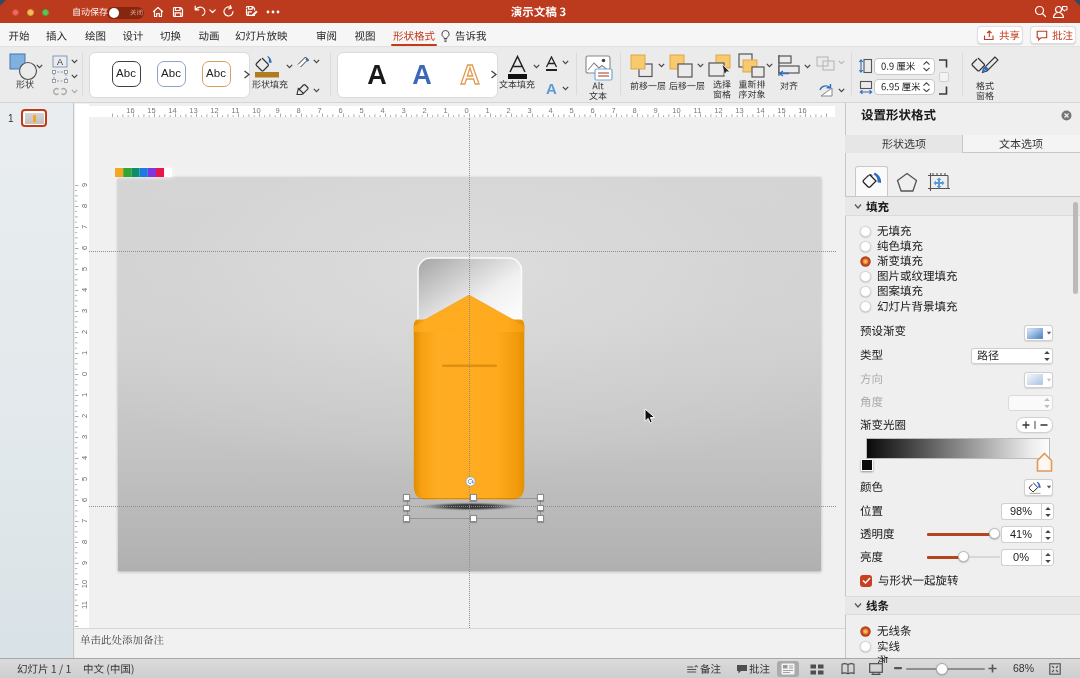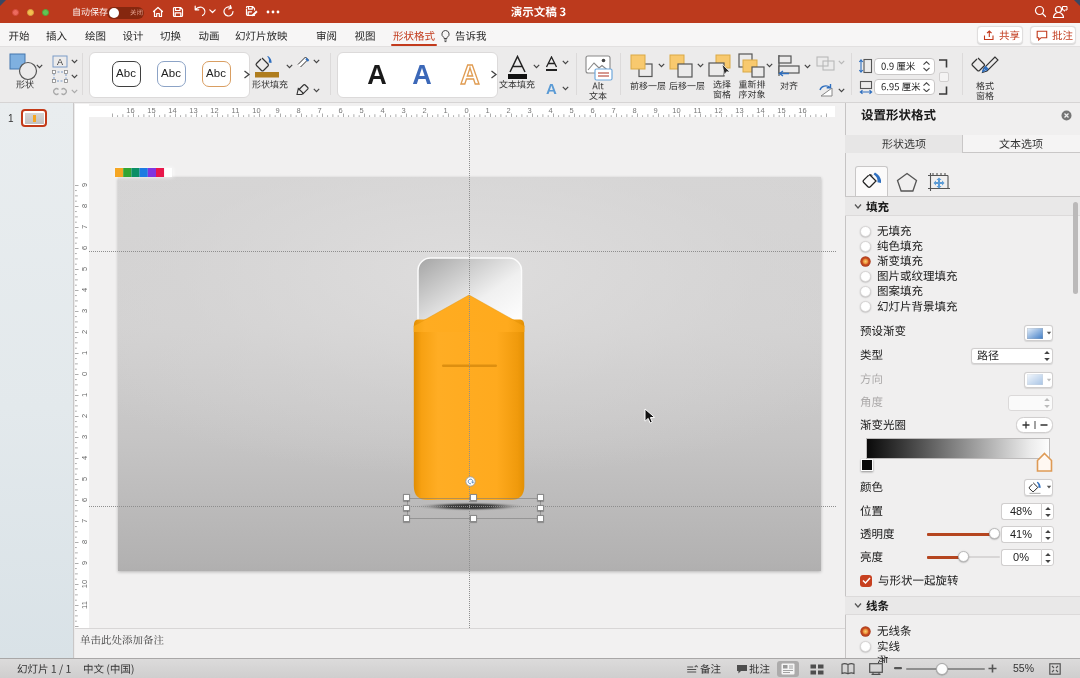--- a/index.html
+++ b/index.html
@@ -686,21 +686,21 @@
 <div style="position:absolute;left:1024px;top:479px;width:29px;height:17px;background:#FFFFFF;border:1px solid #D0CECE;border-radius:3px;box-shadow:0 0.5px 1px rgba(0,0,0,0.1)"></div>
 <svg style="position:absolute;left:1028px;top:481px;" width="14" height="13" viewBox="0 0 14 13">
     <path d="M5.2 1.8 L9.8 6.4 L5.9 10.3 a1.2 1.2 0 0 1 -1.7 0 L1.6 7.7 a1.2 1.2 0 0 1 0-1.7 L4.4 3.2" fill="none" stroke="#222" stroke-width="1"></path>
     <path d="M9.7 0.7 q3.2 2.6 2.9 6.2 l-2.3-0.4 q0.6-3.1-1.5-5.2 Z" fill="#2F6FBF"></path>
     <rect x="1.5" y="11.8" width="11" height="1.7" fill="#B5B5B5"></rect>
   </svg>
 <svg style="position:absolute;left:1046px;top:485px;" width="6" height="5" viewBox="0 0 6 5">
     <path d="M0.8 0.8 L3 3.5 L5.2 0.8" fill="#555"></path>
   </svg>
 <div style="position:absolute;left:1001px;top:502.5px;width:40px;height:17px;background:#FFFFFF;border:1px solid #D0CECE;border-radius:3px 0 0 3px;border-right:none"></div>
-<div style="position:absolute;top:502.75px;font-weight:400;font-size:11px;font-family:Liberation Sans,sans-serif;color:#222;white-space:pre;line-height:16.5px;letter-spacing:normal;left:1021px;transform:translateX(-50%);">48%</div>
+<div style="position:absolute;top:502.75px;font-weight:400;font-size:11px;font-family:Liberation Sans,sans-serif;color:#222;white-space:pre;line-height:16.5px;letter-spacing:normal;left:1021px;transform:translateX(-50%);">98%</div>
 <div style="position:absolute;left:1041px;top:502.5px;width:13px;height:17px;background:#FFFFFF;border:1px solid #D0CECE;border-radius:0 3px 3px 0"></div>
 <svg style="position:absolute;left:1044px;top:505.5px;" width="8" height="12" viewBox="0 0 8 12">
     <path d="M1.2 4 L4 1 L6.8 4 M1.2 8 L4 11 L6.8 8" fill="#444" stroke="none"></path>
   </svg>
 <div style="position:absolute;left:927px;top:533px;width:69px;height:2.5px;background:#B5451F;border-radius:1px"></div>
 <div style="position:absolute;left:989px;top:528px;width:11px;height:11px;border-radius:50%;background:#FFF;border:0.5px solid #BBB;box-shadow:0 0.5px 1.5px rgba(0,0,0,0.35)"></div>
 <div style="position:absolute;left:1001px;top:525.5px;width:40px;height:17px;background:#FFFFFF;border:1px solid #D0CECE;border-radius:3px 0 0 3px;border-right:none"></div>
 <div style="position:absolute;top:525.75px;font-weight:400;font-size:11px;font-family:Liberation Sans,sans-serif;color:#222;white-space:pre;line-height:16.5px;letter-spacing:normal;left:1021px;transform:translateX(-50%);">41%</div>
 <div style="position:absolute;left:1041px;top:525.5px;width:13px;height:17px;background:#FFFFFF;border:1px solid #D0CECE;border-radius:0 3px 3px 0"></div>
 <svg style="position:absolute;left:1044px;top:528.5px;" width="8" height="12" viewBox="0 0 8 12">
@@ -763,21 +763,21 @@
     <path d="M4 9.3 L4 11.3 M10 9.3 L10 11.3 M2.5 11.4 h9" stroke="#4E4E4E" stroke-width="1.1"></path>
   </svg>
 <svg style="position:absolute;left:894px;top:667px;" width="8" height="3" viewBox="0 0 8 3">
     <rect width="8" height="2.2" rx="1" fill="#555"></rect>
   </svg>
 <div style="position:absolute;left:906px;top:668px;width:79px;height:2.2px;background:#8E8E8E;border-radius:1px"></div>
 <div style="position:absolute;left:936px;top:663px;width:12px;height:12px;border-radius:50%;background:#FDFDFD;border:0.5px solid #A9A9A9;box-shadow:0 0.5px 1px rgba(0,0,0,0.3)"></div>
 <svg style="position:absolute;left:988px;top:664px;" width="9" height="9" viewBox="0 0 9 9">
     <path d="M4.5 0.5 V8.5 M0.5 4.5 H8.5" stroke="#555" stroke-width="1.6"></path>
   </svg>
-<div style="position:absolute;top:661.125px;font-weight:400;font-size:10.5px;font-family:Liberation Sans,sans-serif;color:#333;white-space:pre;line-height:15.75px;letter-spacing:normal;left:1013px;">55%</div>
+<div style="position:absolute;top:661.125px;font-weight:400;font-size:10.5px;font-family:Liberation Sans,sans-serif;color:#333;white-space:pre;line-height:15.75px;letter-spacing:normal;left:1013px;">68%</div>
 <svg style="position:absolute;left:1049px;top:663px;" width="12" height="12" viewBox="0 0 12 12">
     <rect x="0.8" y="0.8" width="10.4" height="10.4" fill="none" stroke="#555" stroke-width="1.2"></rect>
     <path d="M3 3 L5 5 M9 3 L7 5 M3 9 L5 7 M9 9 L7 7" stroke="#555" stroke-width="1.1"></path>
   </svg>
 <div style="position:absolute;left:0;top:103px;width:74px;height:555px;background:linear-gradient(180deg,#E9EDEF 0%,#E3E9EC 55%,#D9E2E7 100%);border-right:1px solid #C9C7C7"></div>
 <div style="position:absolute;top:110.5px;font-weight:400;font-size:10px;font-family:Liberation Sans,sans-serif;color:#333;white-space:pre;line-height:15px;letter-spacing:normal;left:8px;">1</div>
 <div style="position:absolute;left:21px;top:109px;width:26px;height:18px;background:#FFFFFF;border:2px solid #C33A18;border-radius:4px"></div>
 <div style="position:absolute;left:24.5px;top:112.5px;width:19px;height:11px;background:linear-gradient(#D6D5D5,#C2C1C1)"></div>
 <div style="position:absolute;left:32.5px;top:114.5px;width:3px;height:7px;background:#F5A623"></div>
 <svg id="cjk" style="position:absolute;left:0;top:0;width:1080px;height:678px;z-index:60;pointer-events:none" viewBox="0 0 1080 678">

